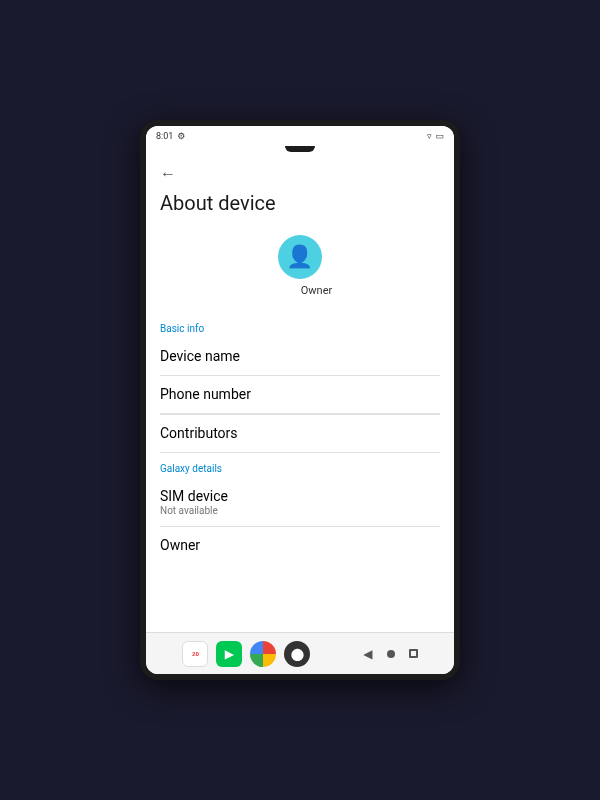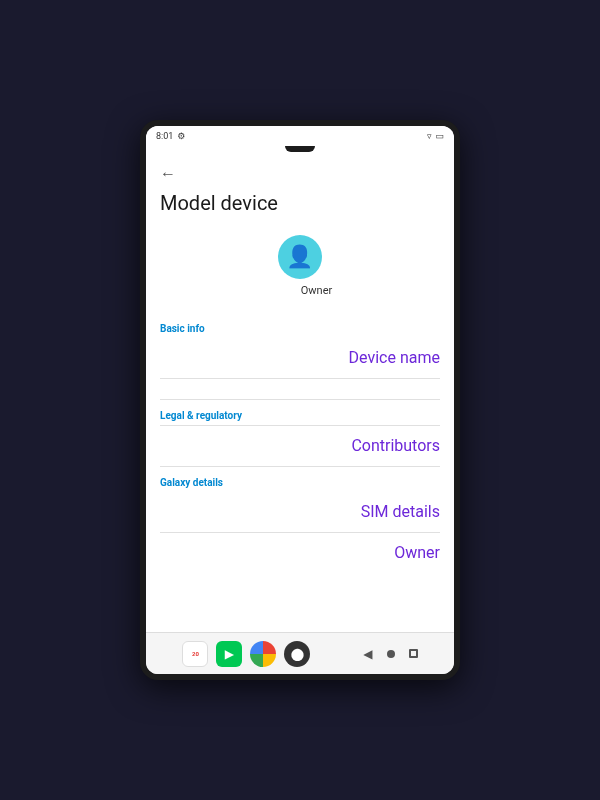--- a/index.html
+++ b/index.html
@@ -127,35 +127,34 @@
       font-size: 11px;
       color: #333;
       margin-left: 33px;
     }
 
     
     .section-header {
       padding: 10px 14px 4px;
       font-size: 10px;
       color: #0288d1;
-      font-weight: 700;
+      font-weight: 400;
     }
 
     
     .menu-item {
       padding: 10px 14px;
       border-bottom: none;
       cursor: pointer;
     }
 
     .menu-item-title {
-      font-size: 16px;
-      color: #6d28d9;
+      font-size: 14px;
+      color: #000000;
       margin-bottom: 1px;
-      text-align: right;
     }
 
     .menu-item-sub {
       font-size: 10px;
       color: #777;
     }
 
     
     .divider {
       height: 1px;
@@ -246,53 +245,54 @@
     </div>
 
     <div class="camera-area">
       <div class="camera-notch"></div>
     </div>
 
     <div class="content-area">
 
       <div class="back-arrow">←</div>
 
-      <div class="page-title">Model device</div>
+      <div class="page-title">About device</div>
 
       <div class="owner-section">
         <div class="avatar-circle">
           <span class="avatar-icon">👤</span>
         </div>
         <div class="owner-label">Owner</div>
       </div>
 
       <div class="section-header">Basic info</div>
 
       <div class="menu-item">
         <div class="menu-item-title">Device name</div>
       </div>
       <div class="divider"></div>
 
       <div class="menu-item">
-      </div>
-      <div class="divider"></div>
-
-      <div class="section-header">Legal &amp; regulatory</div>
+        <div class="menu-item-title">Phone number</div>
+      </div>
+      <div class="divider"></div>
+
 
       <div class="divider"></div>
 
       <div class="menu-item">
         <div class="menu-item-title">Contributors</div>
       </div>
       <div class="divider"></div>
 
       <div class="section-header">Galaxy details</div>
 
       <div class="menu-item">
-        <div class="menu-item-title">SIM details</div>
+        <div class="menu-item-title">SIM device</div>
+        <div class="menu-item-sub">Not available</div>
       </div>
       <div class="divider"></div>
 
       <div class="menu-item">
         <div class="menu-item-title">Owner</div>
 
       </div>
 
     </div>
 

